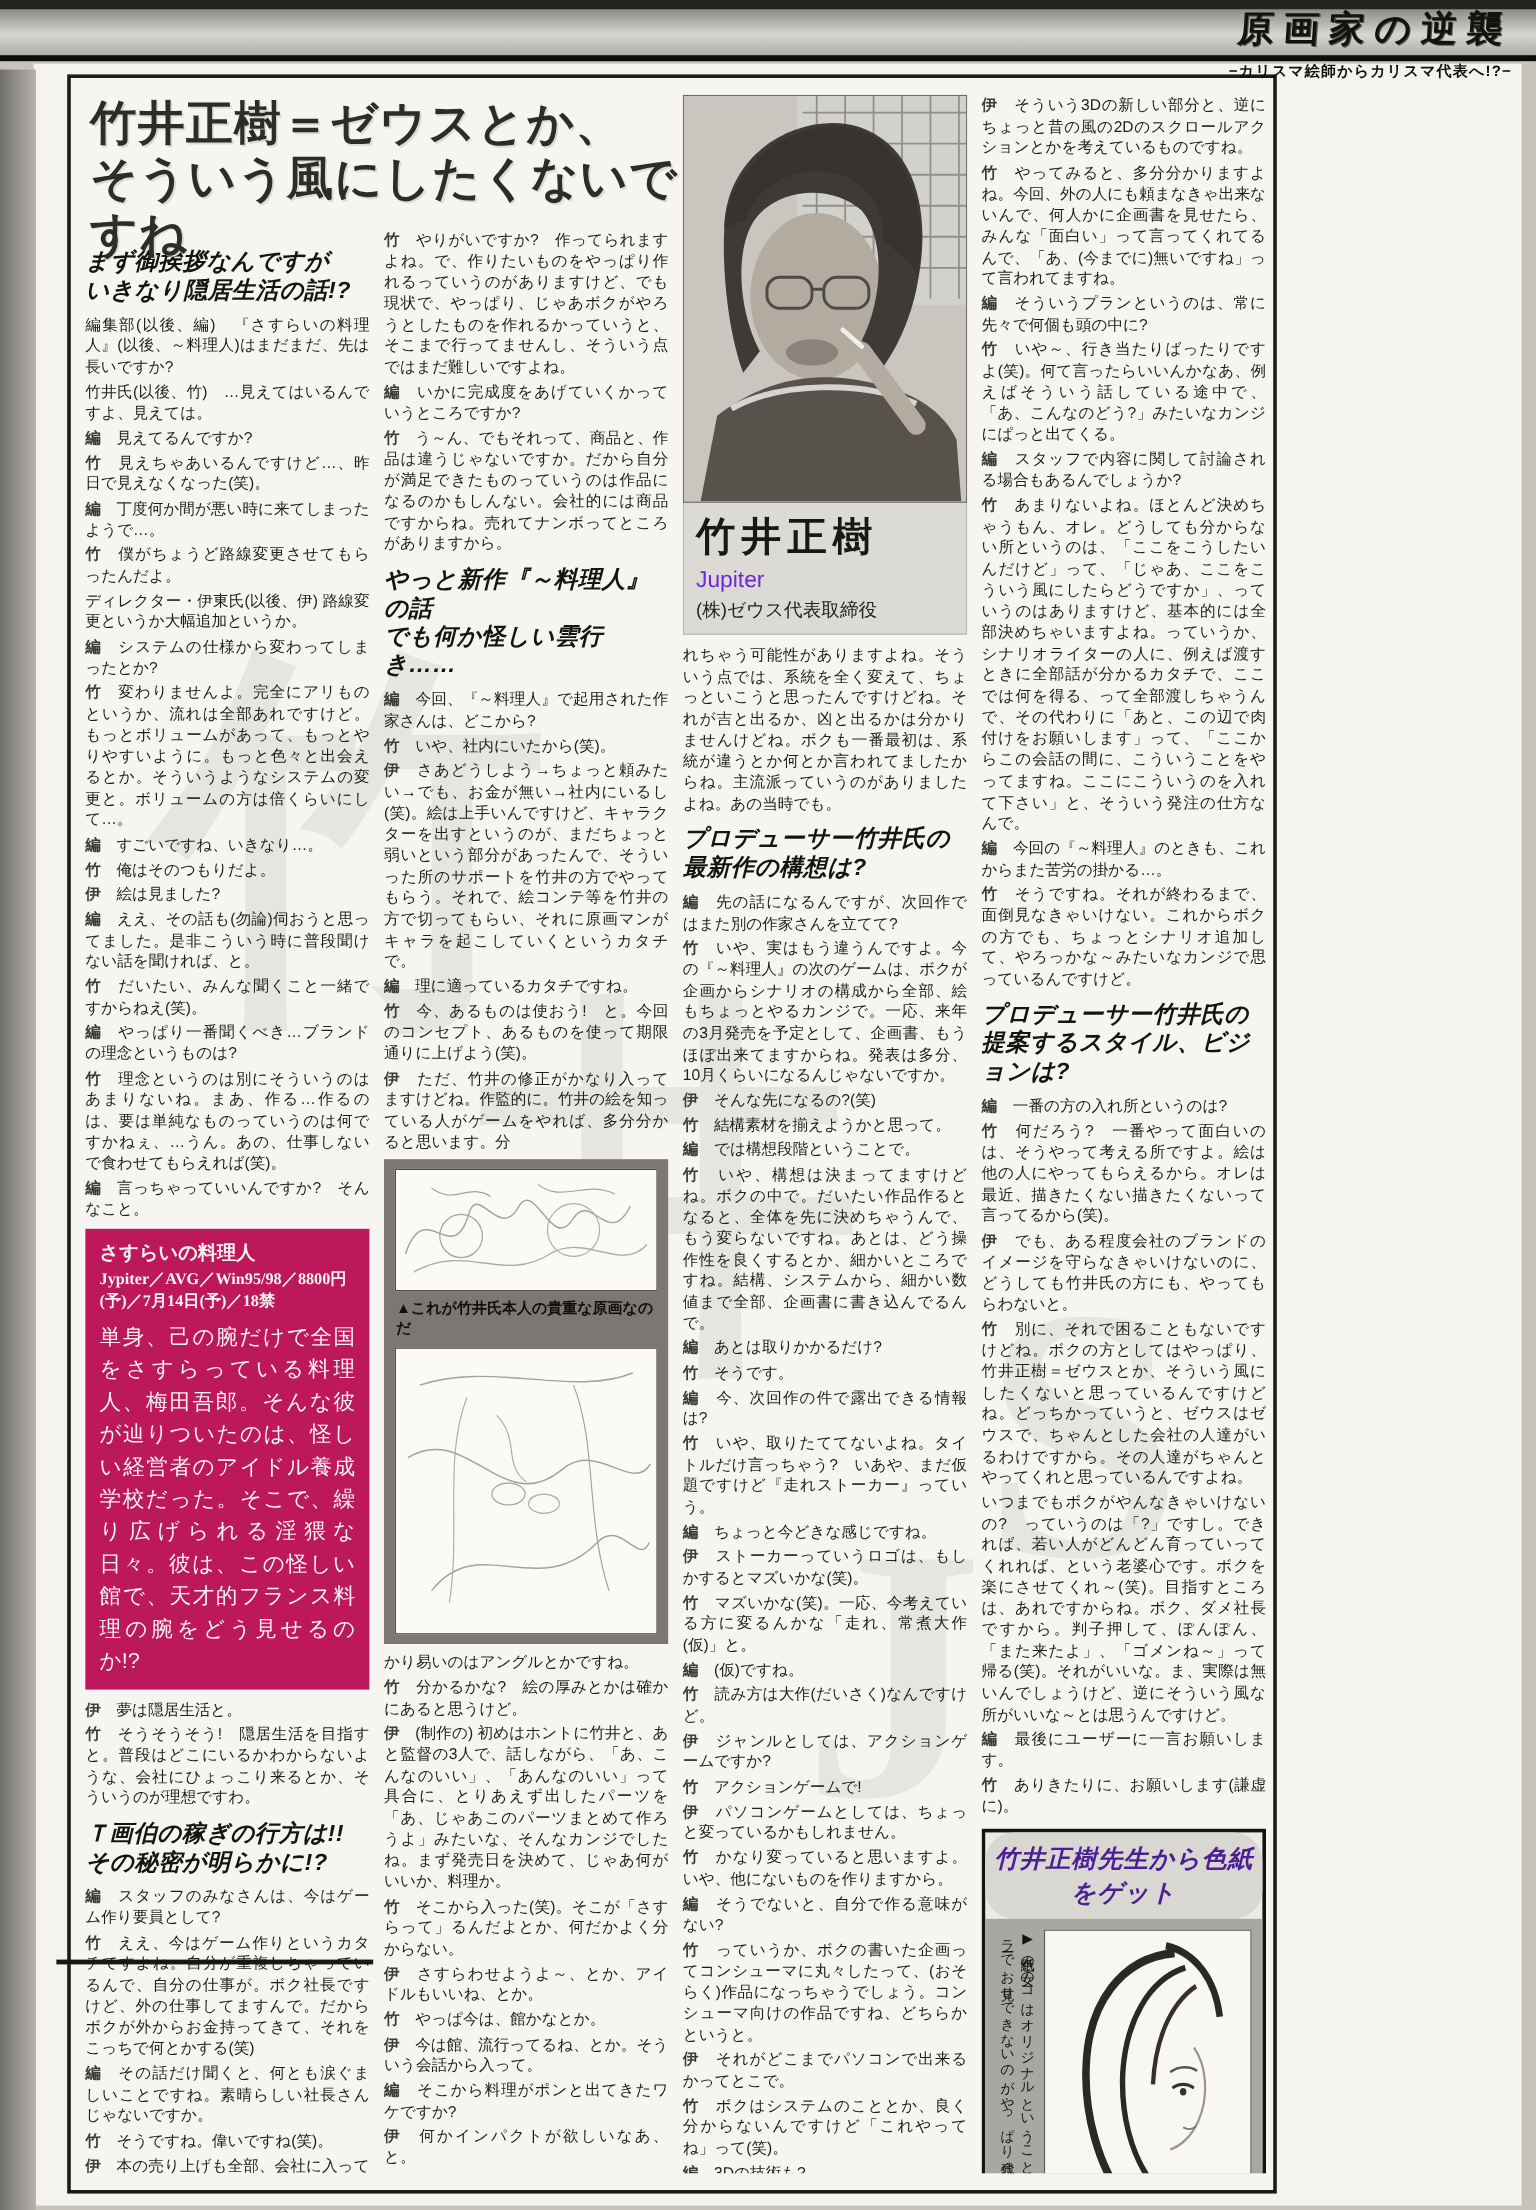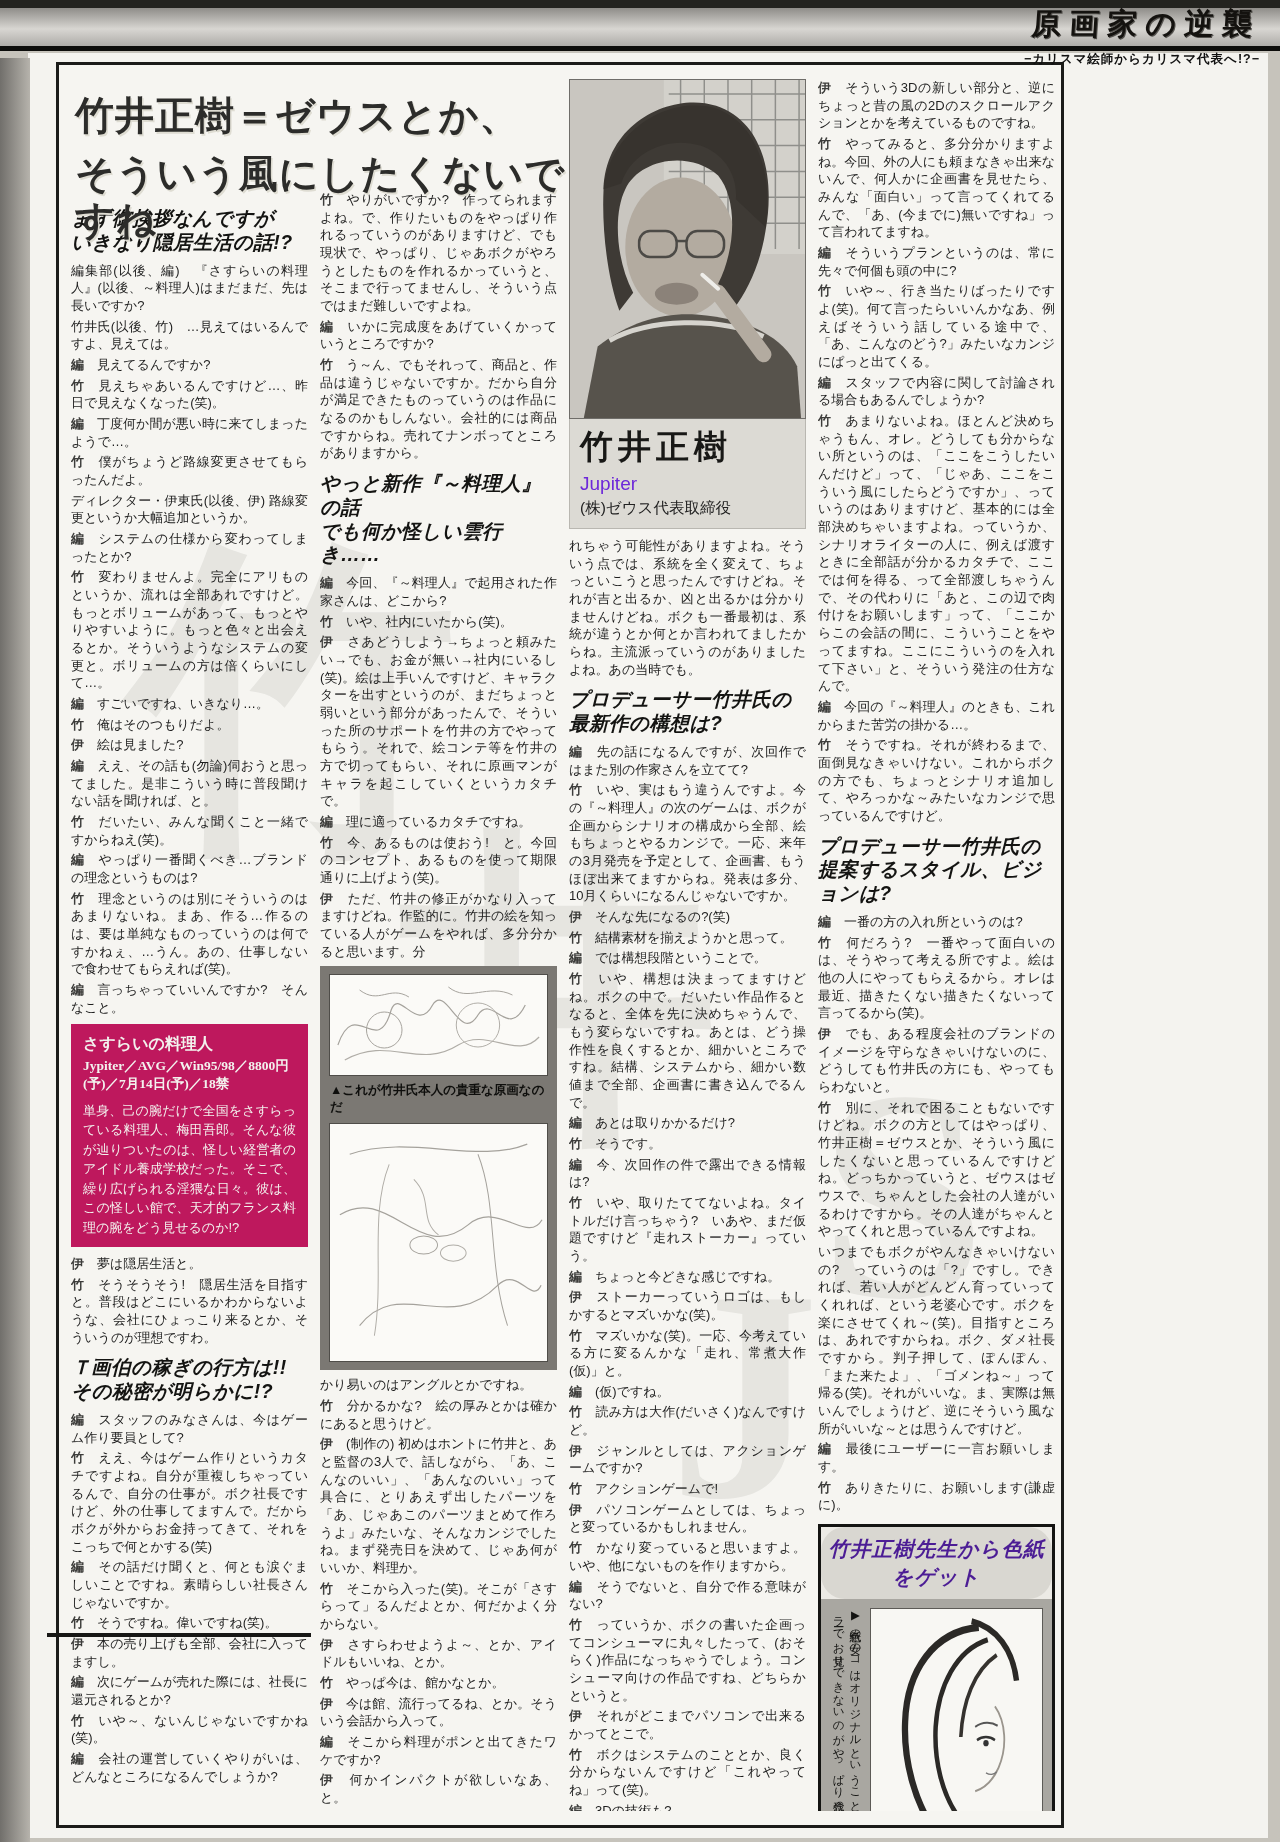--- a/index.html
+++ b/index.html
@@ -20,31 +20,31 @@
   
   .frame{position:absolute;top:62px;left:56px;width:1008px;height:1766px;border:3px solid #1b1b19;
          background:#f6f5f1;box-sizing:border-box;padding:14px 12px;z-index:2;}
   .cols{display:flex;gap:12px;height:100%;position:relative;z-index:2;}
   .col{flex:0 0 237px;width:237px;overflow:hidden;height:100%;box-sizing:border-box;}
   .col1{padding-top:118px;}
   .col2{padding-top:112px;}
   .headline{position:absolute;top:16px;left:16px;width:506px;font-size:39px;font-weight:900;
             color:#2c2c2a;line-height:1.18;letter-spacing:1px;z-index:3;
             text-shadow:1.5px 1.5px 0 #dedcd2;}
-  .headline span{display:block;margin-top:12px;}
+  .headline span{display:block;}
   
   .para{font-size:13px;line-height:1.36;text-align:justify;margin:0 0 3px;}
   .spk{font-weight:bold;color:#3c3c3a;}
   .sec-head{font-size:19.5px;font-weight:800;font-style:italic;color:#141412;line-height:1.22;
             margin:10px 0 7px;white-space:pre-line;letter-spacing:.5px;}
   
   .infobox{background:#be185d;color:#f3f2ee;padding:10px 12px;margin:8px 0;}
   .infobox-title{font-family:"Liberation Serif","DejaVu Serif",serif;font-size:16px;font-weight:bold;margin-bottom:2px;}
   .infobox-spec{font-family:"Liberation Serif","DejaVu Serif",serif;font-size:13.5px;font-weight:bold;line-height:1.3;margin-bottom:8px;}
-  .infobox-body{font-size:13px;line-height:1.5;text-align:justify;}
+  .infobox-body{font-size:18px;line-height:1.5;text-align:justify;}
   
   .sketch-panel{background:#7b7873;padding:8px 9px;margin:6px 0;}
   .sketch{background:#fbfaf7;border:1px solid #4f4d49;overflow:hidden;}
   .sketch.s1{height:100px;}
   .sketch.s2{height:237px;margin-top:7px;}
   .sketch svg{display:block;width:100%;height:100%;}
   .sketch-caption{font-size:12.5px;font-weight:bold;color:#0e0e0c;margin:6px 1px 2px;}
   
   .photo-block{margin-bottom:8px;}
   .photo{height:338px;border:1px solid #6f6d69;position:relative;overflow:hidden;background:#c9c6c0;}

